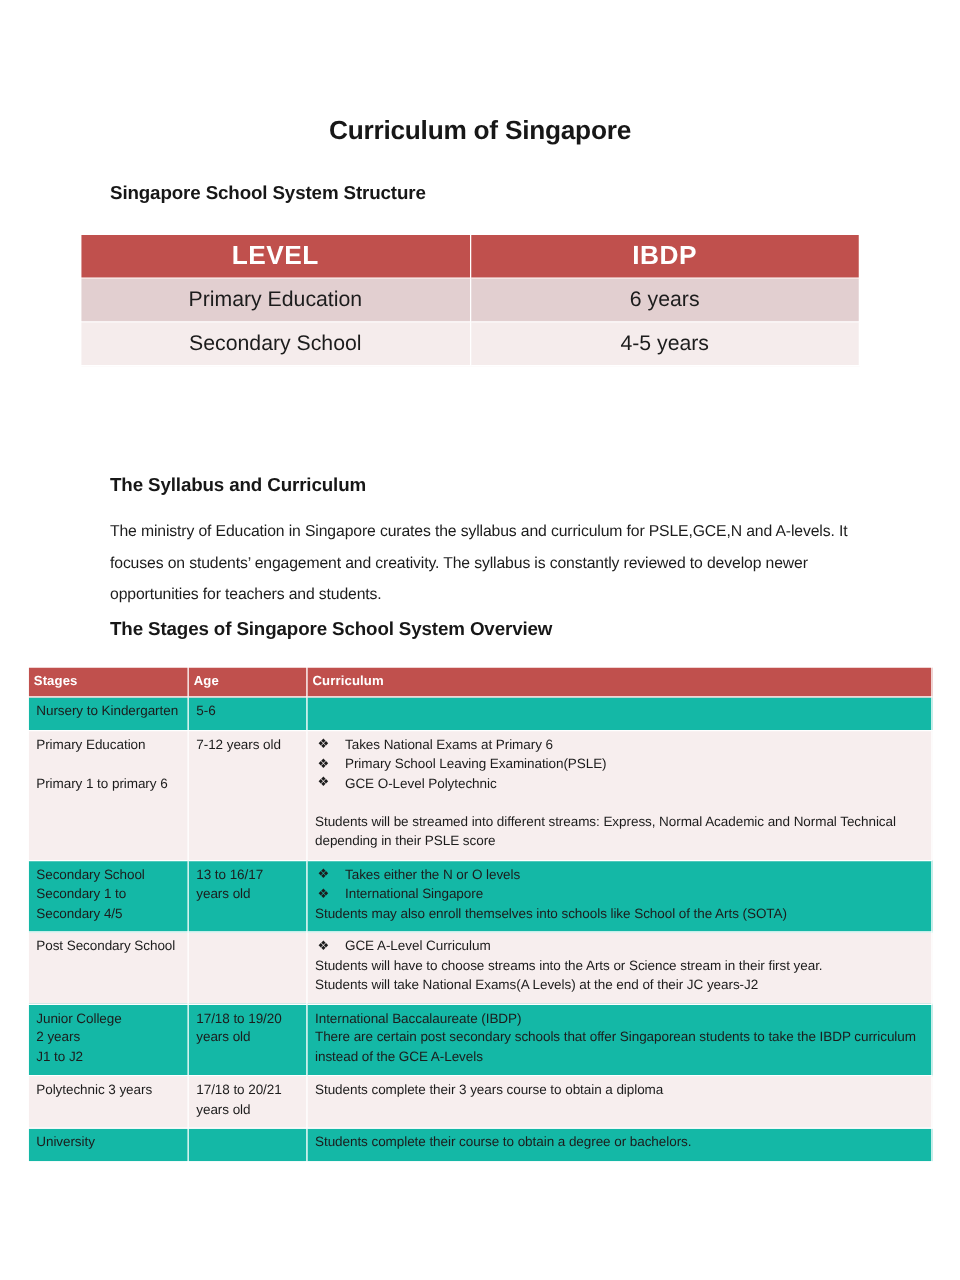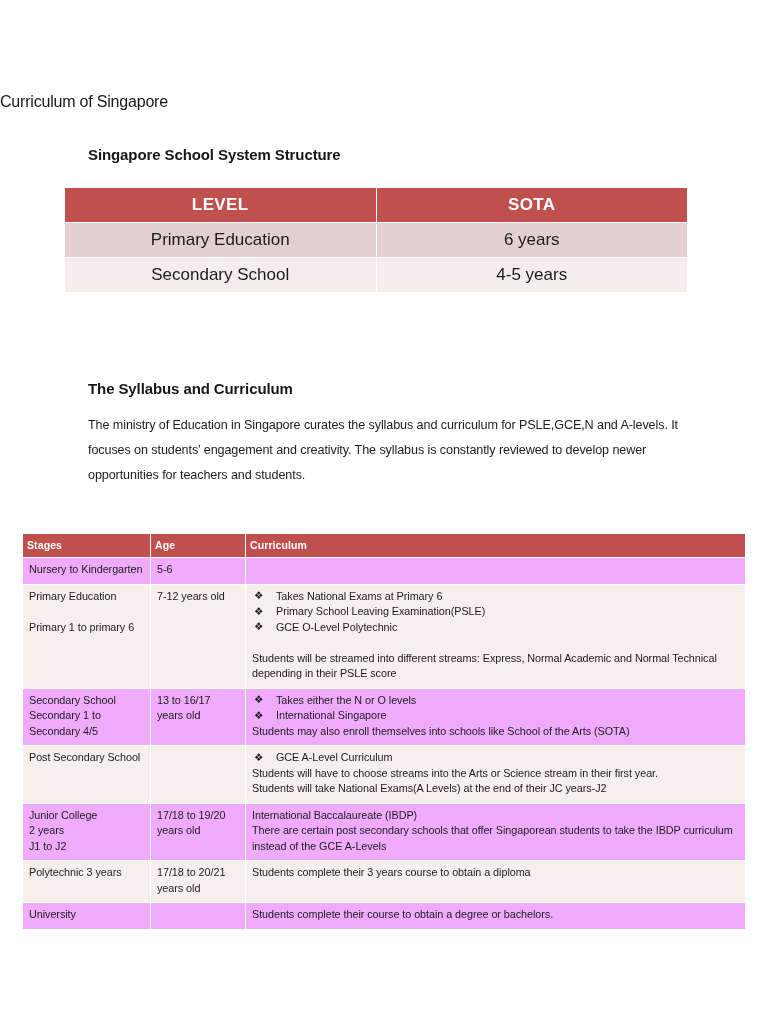--- a/index.html
+++ b/index.html
@@ -21,22 +21,23 @@
     inset: 0;
     background: #fff;
   }
 
   
   .doc-title {
     position: absolute;
     left: 0;
     top: 93px;
     width: 768px;
-    font-size: 16px;
-    font-weight: normal;
+    text-align: center;
+    font-size: 21px;
+    font-weight: bold;
     letter-spacing: -0.2px;
     color: #171717;
   }
 
   
   .heading {
     position: absolute;
     left: 88px;
     font-size: 15px;
     font-weight: bold;
@@ -69,21 +70,21 @@
     table-layout: fixed;
   }
   .table1 th, .table1 td {
     border: 1.5px solid #ffffff;
     text-align: center;
     vertical-align: middle;
   }
   .table1 thead th {
     background: #c0504d;
     color: #ffffff;
-    font-size: 17px;
+    font-size: 21px;
     font-weight: bold;
     letter-spacing: 0.4px;
     height: 34px;
     padding: 0;
   }
   .table1 tbody td {
     font-size: 17px;
     font-weight: normal;
     color: #1c1c1c;
     height: 34px;
@@ -115,21 +116,21 @@
     text-align: left;
     padding: 5px 4px 6px 4px;
     letter-spacing: 0.1px;
   }
   .table2 tbody td {
     font-size: 10.8px;
     line-height: 15.5px;
     color: #1c1c1c;
     letter-spacing: -0.05px;
   }
-  .table2 tr.band-dark td { background: #f0abfc; }
+  .table2 tr.band-dark td { background: #14b8a6; }
   .table2 tr.band-light td { background: #f7eeee; }
 
   .col-stage { width: 128px; }
   .col-age   { width: 95px; }
   .col-curr  { width: auto; }
 
   .cell-lines > div { white-space: pre-wrap; }
   .spacer-line { height: 15.5px; }
 
   ul.bullets {
@@ -157,39 +158,40 @@
 <div class="page">
 
   <div class="doc-title">Curriculum of Singapore</div>
 
   <div class="heading" id="heading-structure">Singapore School System Structure</div>
 
   <table class="table1">
     <thead>
       <tr>
         <th>LEVEL</th>
-        <th>SOTA</th>
+        <th>IBDP</th>
       </tr>
     </thead>
     <tbody id="table1-body">
         <tr class="band-dark">
           <td>Primary Education</td>
           <td>6 years</td>
         </tr>
         <tr class="band-light">
           <td>Secondary School</td>
           <td>4-5 years</td>
         </tr>
       </tbody>
   </table>
 
   <div class="heading" id="heading-syllabus">The Syllabus and Curriculum</div>
 
   <div class="paragraph">The ministry of Education in Singapore curates the syllabus and curriculum for PSLE,GCE,N and A-levels. It focuses on students’ engagement and creativity. The syllabus is constantly reviewed to develop newer opportunities for teachers and students.</div>
 
+  <div class="heading" id="heading-stages">The Stages of Singapore School System Overview</div>
 
   <table class="table2">
     <colgroup>
       <col class="col-stage">
         <col class="col-age">
         <col class="col-curr">
     </colgroup>
     <thead>
       <tr>
         <th>Stages</th>

